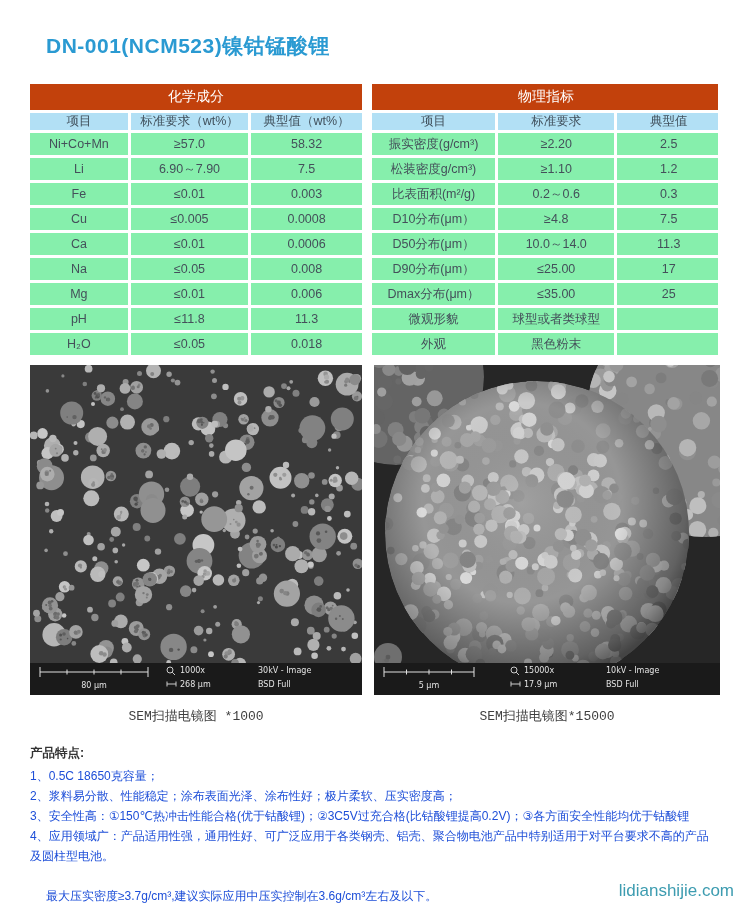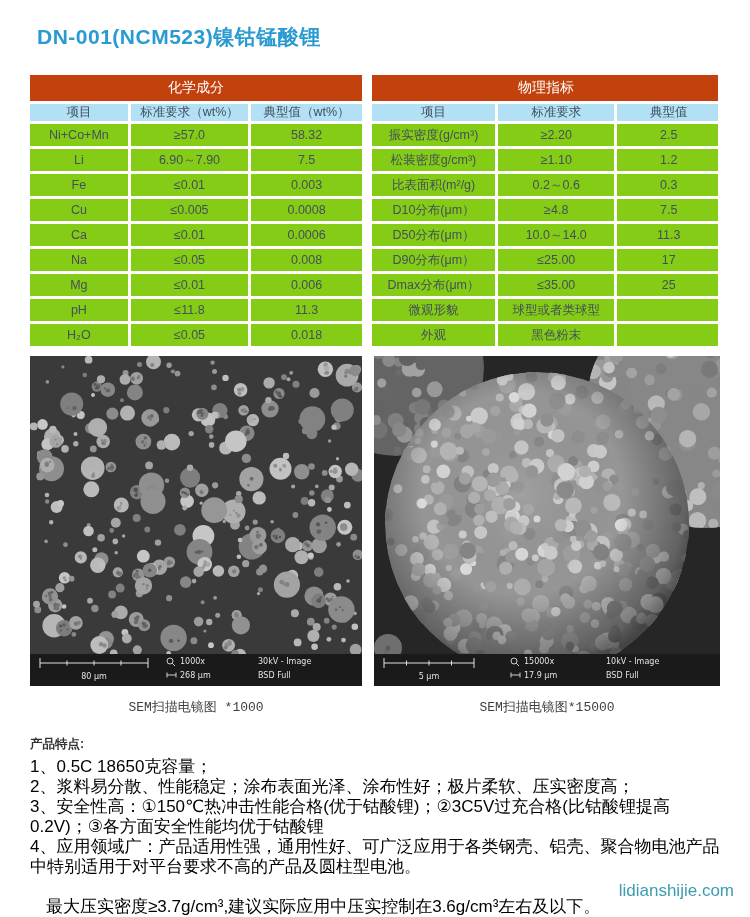--- a/index.html
+++ b/index.html
@@ -3,57 +3,57 @@
 <meta charset="utf-8">
 <style>
   html,body{margin:0;padding:0;background:#fff;}
   .page{
     width:750px;height:917px;box-sizing:border-box;
     padding:16px 30px 0 30px;position:relative;overflow:hidden;
     background:#fff;
     font-family:"Liberation Sans","DejaVu Sans",sans-serif;
   }
   h1.title{
-    margin:7px;font-size:21px;font-weight:bold;color:#2a9ad2;
+    margin:16px;font-size:21px;font-weight:bold;color:#2a9ad2;
     letter-spacing:0.5px;
   }
   .tables-row{display:flex;gap:10px;margin-top:24px;}
   table.spec{
     border-collapse:separate;border-spacing:3px;table-layout:fixed;
     margin:-3px;
   }
   table.spec.chem{width:338px;}
   table.spec.phys{width:354px;}
   table.spec th,table.spec td{
     text-align:center;vertical-align:middle;padding:0 2px;
     font-weight:normal;overflow:hidden;white-space:nowrap;
   }
   th.main-h{
     background:#c2410c;color:#fff;font-weight:bold;font-size:14px;height:26px;
   }
   th.col-h{
     background:#b2e0f5;color:#40505c;font-weight:bold;font-size:12.5px;height:17px;
   }
   table.spec td{
-    background:#84cc16;color:#44505a;font-size:12.5px;height:22px;
+    background:#86efac;color:#44505a;font-size:12.5px;height:22px;
   }
   .sem-row{display:flex;gap:12px;margin-top:10px;}
   .sem-fig{position:relative;font-size:0;}
   .caption-row{display:flex;gap:12px;margin-top:12px;font-family:Liberation Mono, monospace;}
   .caption{
     text-align:center;font-size:13px;color:#3f3f3f;
   }
   .caption.left{width:332px;}
   .caption.right{width:346px;}
   .section{margin-top:20px;}
   .section-heading{
     font-size:12.5px;font-weight:bold;color:#333;margin:10px 0 4px 0;
   }
   .tline{
-    font-size:17px;color:#000000;line-height:20px;
+    font-size:12px;color:#1d4ed8;line-height:20px;
   }
   .tline.indent{padding-left:16px;}
   .watermark{
     position:absolute;right:16px;bottom:16px;
     font-size:17px;color:#3d9cb0;
   }
   .bartext{
     font-size:8px;fill:#e3e3e3;
     font-family:"DejaVu Sans","Liberation Sans",sans-serif;
   }

